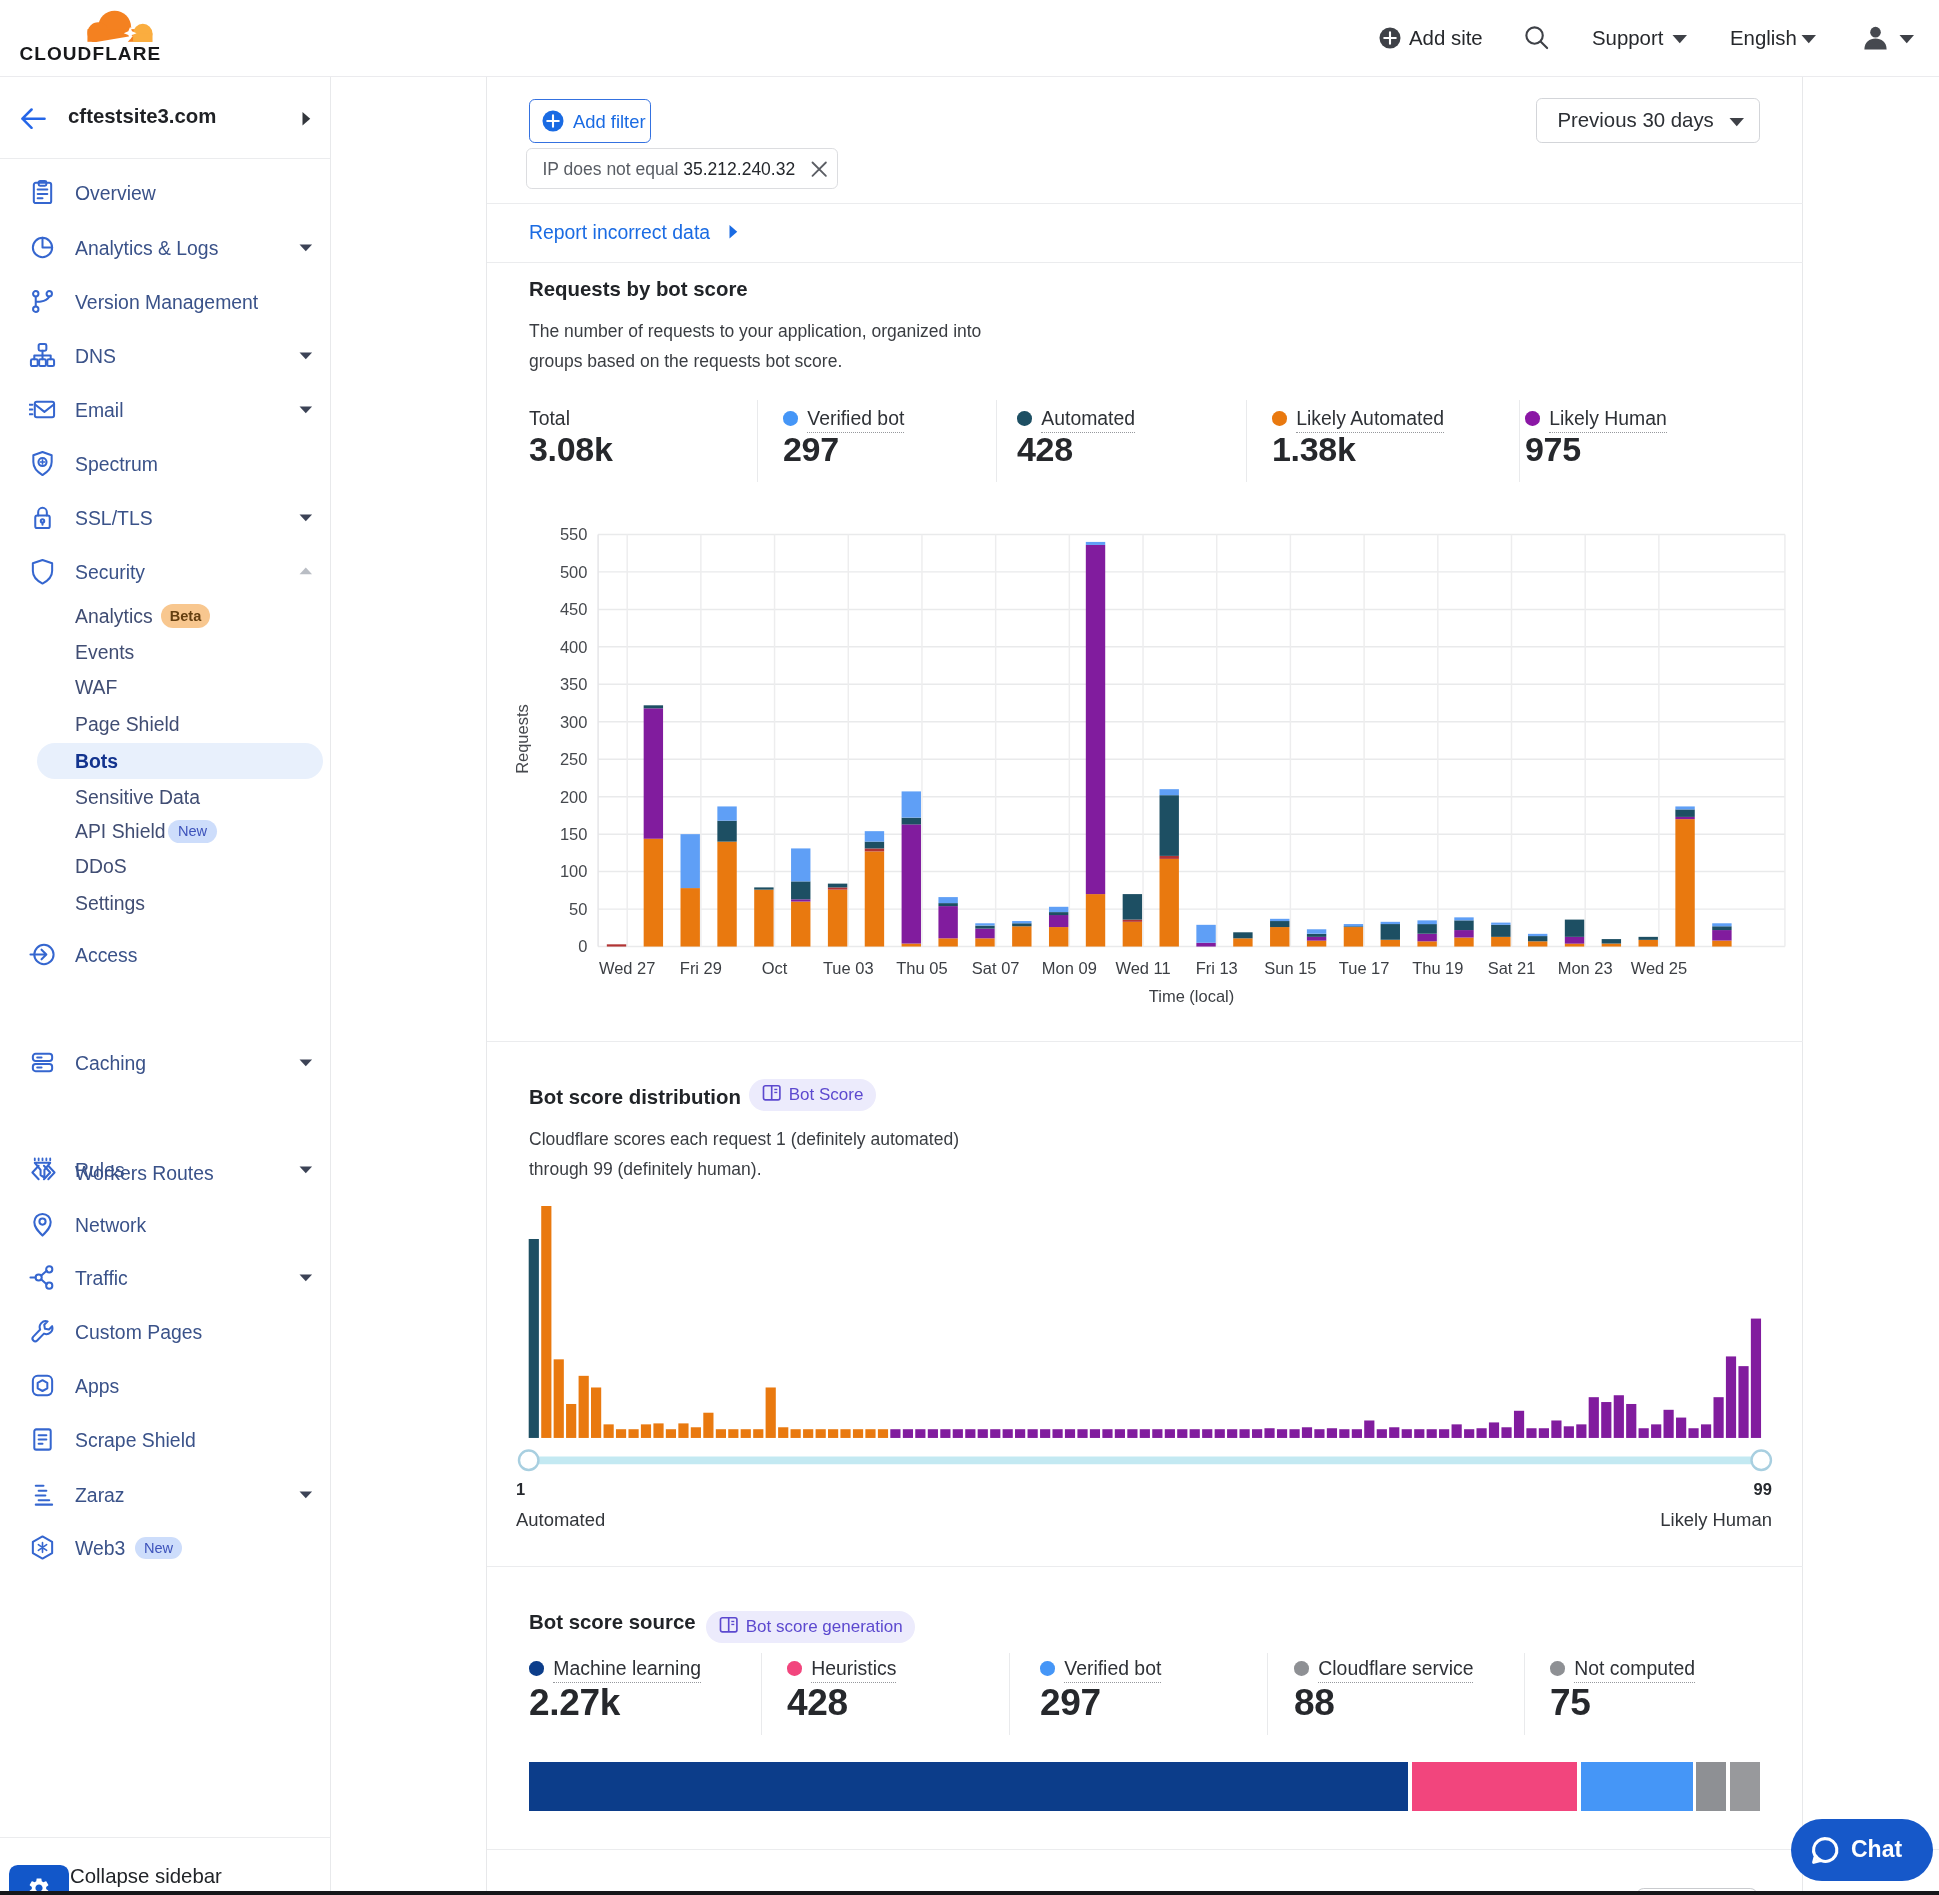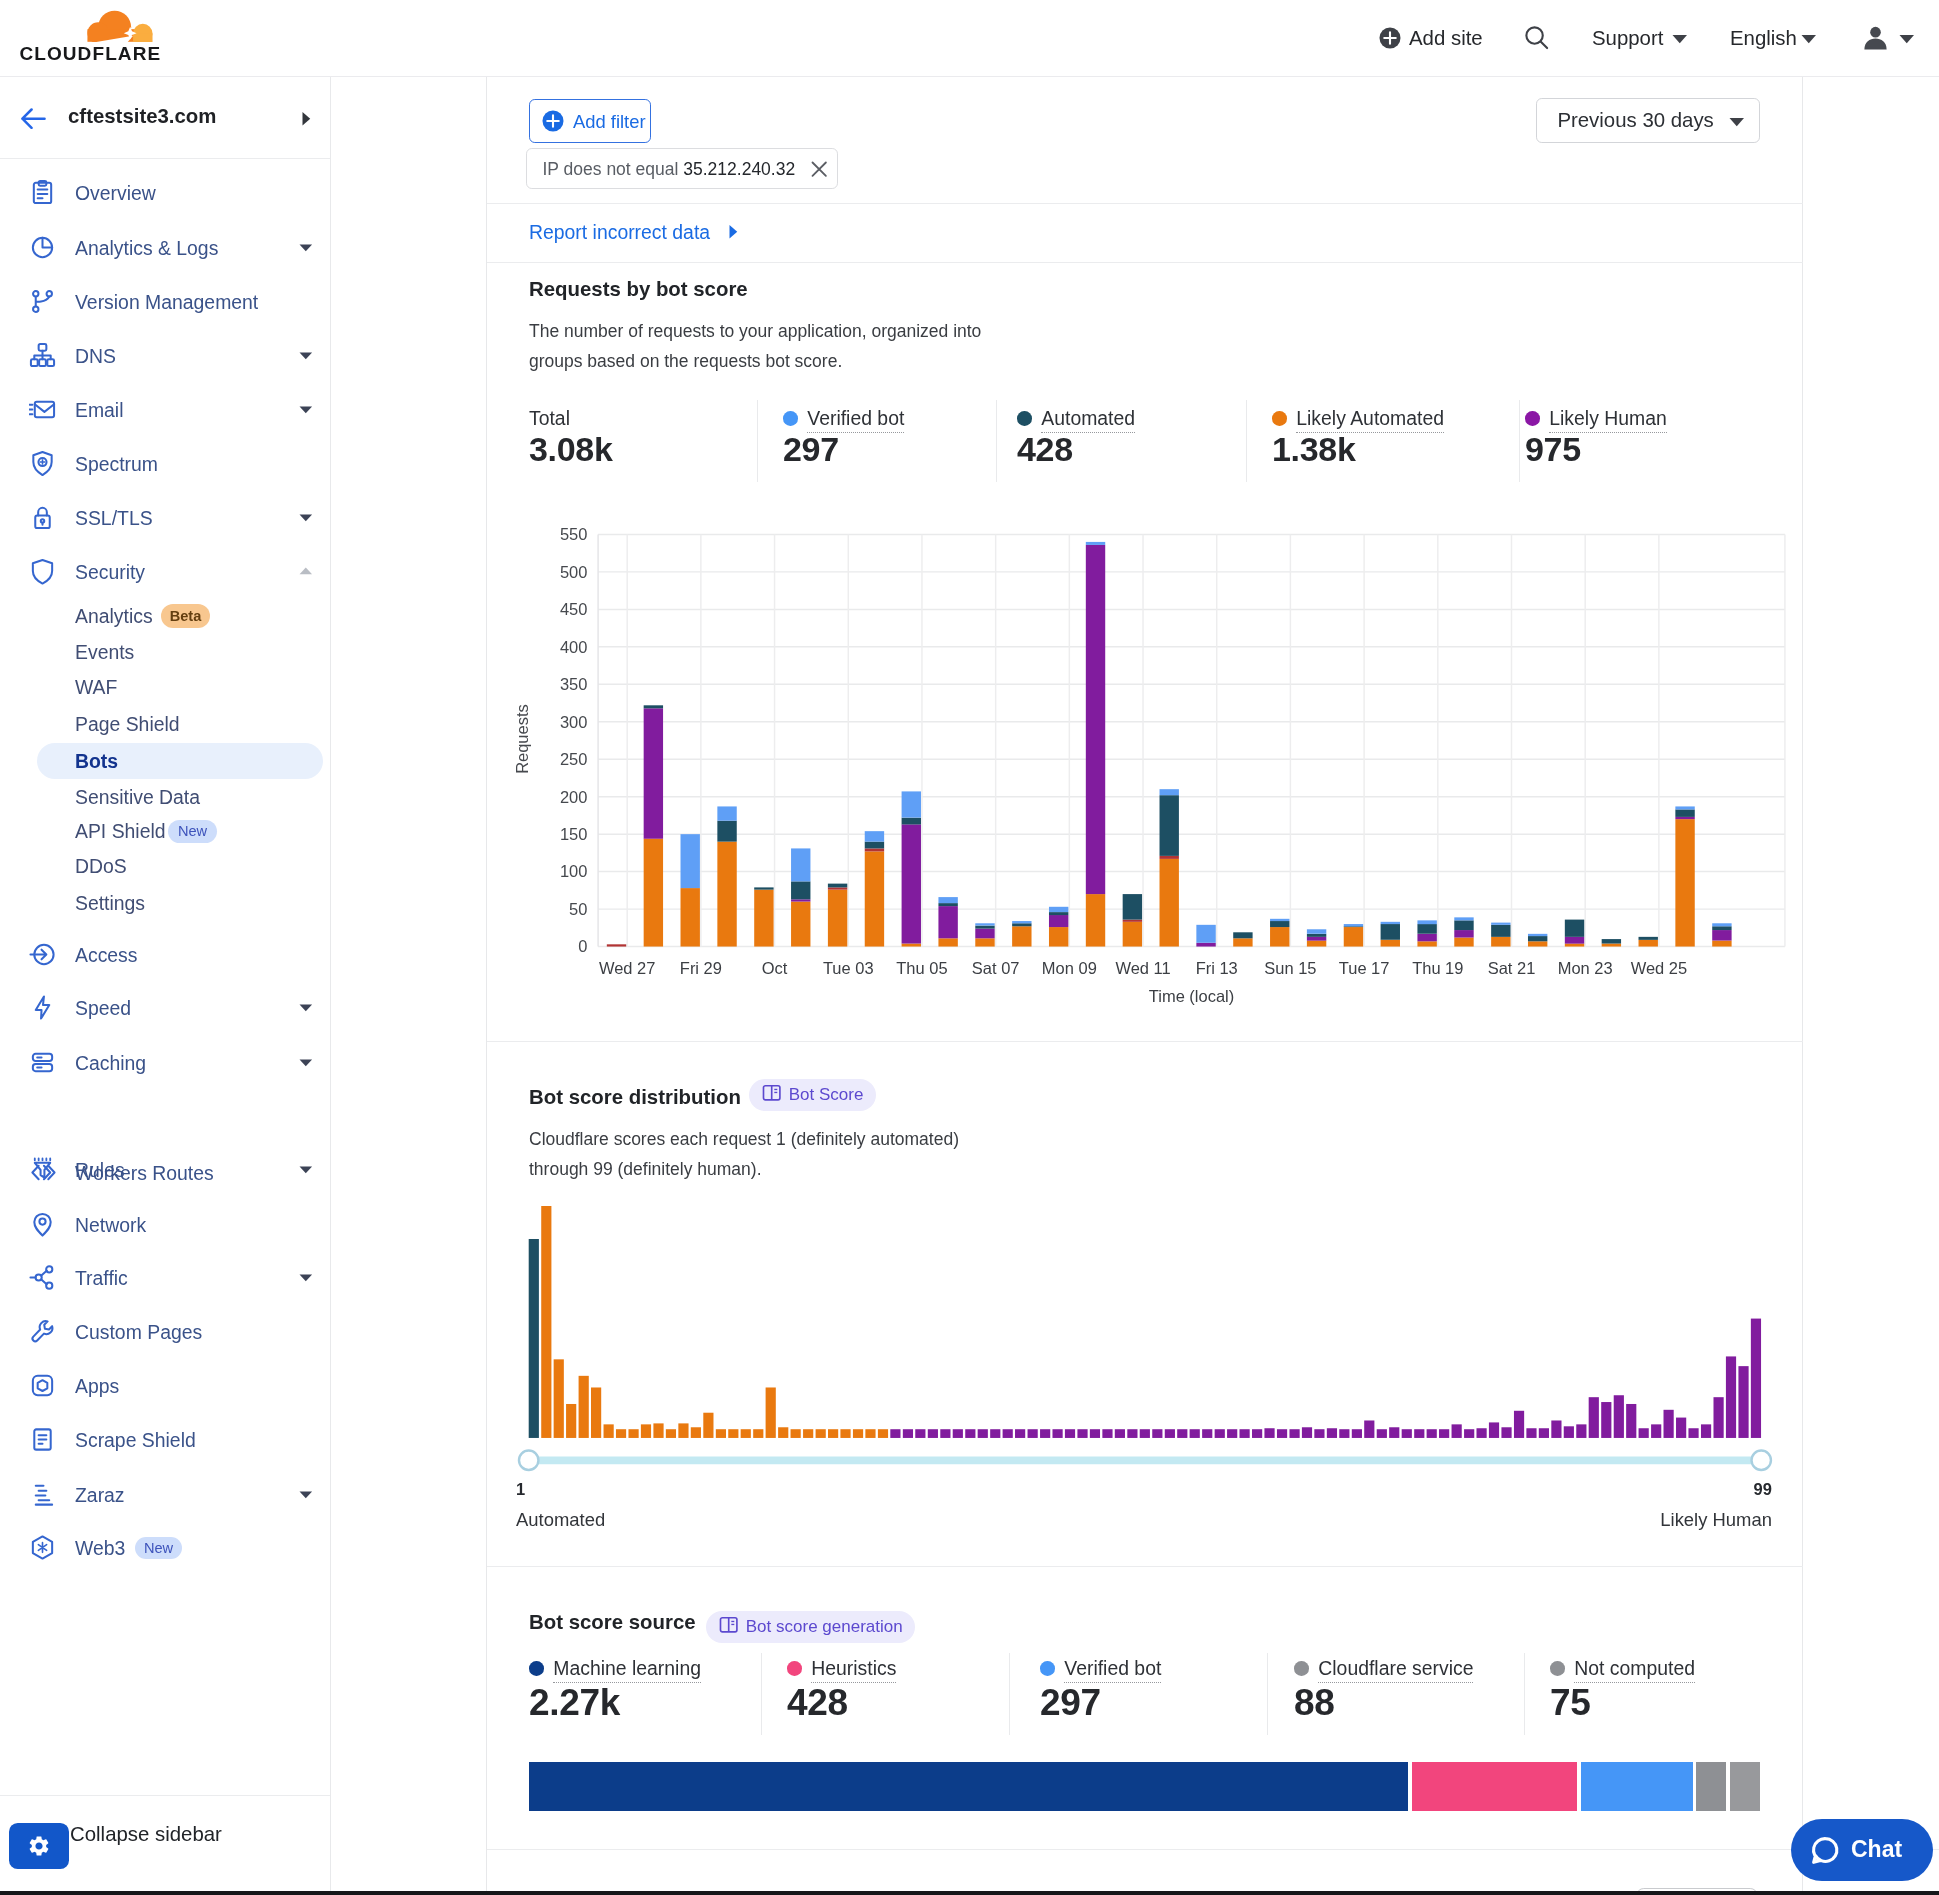--- a/index.html
+++ b/index.html
@@ -208,31 +208,20 @@
       </div>
     <div class="navitem" style="top:850px">
 <svg width="27" height="27" style="position:absolute;left:29px;top:13.6px" viewBox="0 0 28 28">
           <g transform="translate(0,0)">
             <circle cx="15.5" cy="14" r="10" fill="none" stroke="#3566cf" stroke-width="2.1" stroke-linecap="round" stroke-linejoin="round"></circle>
             <path d="M1.5 14 h15 M13 9 l5 5 l-5 5" fill="none" stroke="#3566cf" stroke-width="2.1" stroke-linecap="round" stroke-linejoin="round"></path>
           </g>
         </svg>
 <span class="navlabel">Access</span>
       </div>
-      <div class="navitem" style="top:903px">
-<svg width="27" height="27" style="position:absolute;left:29px;top:13.6px" viewBox="0 0 28 28">
-          <g transform="translate(0,0)">
-            <path d="M15.5 2.5 L7 16.5 h6 L12.5 25.5 L21 11.5 h-6.5 z" fill="none" stroke="#3566cf" stroke-width="2.1" stroke-linecap="round" stroke-linejoin="round"></path>
-          </g>
-        </svg>
-<span class="navlabel">Speed</span>
-        <svg width="13.6" height="8.7" viewBox="0 0 14 9" style="position:absolute;right:17.5px;top:50%;margin-top:-3.9px">
-          <path d="M0.5 1.5 h13 l-6.5 7 z" fill="#3c4356"></path>
-        </svg>
-      </div>
       <div class="navitem" style="top:958px">
 <svg width="27" height="27" style="position:absolute;left:29px;top:13.6px" viewBox="0 0 28 28">
           <g transform="translate(0,0)">
             <rect x="4" y="5" width="20" height="7.5" rx="2.8" fill="none" stroke="#3566cf" stroke-width="2.1" stroke-linecap="round" stroke-linejoin="round"></rect>
             <rect x="4" y="15.5" width="20" height="7.5" rx="2.8" fill="none" stroke="#3566cf" stroke-width="2.1" stroke-linecap="round" stroke-linejoin="round"></rect>
             <line x1="8.5" y1="8.7" x2="13" y2="8.7" fill="none" stroke="#3566cf" stroke-width="2.1" stroke-linecap="round" stroke-linejoin="round"></line>
             <line x1="8.5" y1="19.2" x2="13" y2="19.2" fill="none" stroke="#3566cf" stroke-width="2.1" stroke-linecap="round" stroke-linejoin="round"></line>
           </g>
         </svg>
 <span class="navlabel">Caching</span>
@@ -332,21 +321,21 @@
             <path d="M14 2.5 l10 5.7 v11.6 l-10 5.7 l-10 -5.7 v-11.6 z" fill="none" stroke="#3566cf" stroke-width="2.1" stroke-linecap="round" stroke-linejoin="round"></path>
             <path d="M14 9 v10 M9.7 11 l8.6 6 M18.3 11 l-8.6 6" stroke="#3566cf" stroke-width="1.7" fill="none" stroke-linecap="round"></path>
           </g>
         </svg>
 <span class="navlabel">Web3</span>
       </div>
     <div class="badge" style="left:161px;top:527px;width:49px;height:24px;background:#f8c78f;color:#643f10;font-size:14.6px;line-height:24px">Beta</div>
     <div class="badge" style="left:168px;top:743px;width:49px;height:23px;background:#cdddfb;color:#3d53bb;font-size:14.6px;line-height:23px;font-weight:400">New</div>
     <div class="badge" style="left:135px;top:1460px;width:47px;height:22px;background:#cdddfb;color:#3d53bb;font-size:14.6px;line-height:22px;font-weight:400">New</div>
   </div>
-  <div style="position:absolute;left:0;bottom:0;width:100%;height:100px;border-top:1px solid #ebecee">
+  <div style="position:absolute;left:0;bottom:0;width:100%;height:58px;border-top:1px solid #ebecee">
     <div style="position:absolute;left:8.7px;top:27px;width:60px;height:46px;background:#1257c9;border-radius:8.7px">
       <svg width="24" height="24" viewBox="0 0 24 24" style="position:absolute;left:18.4px;top:10.7px">
           <path d="M19.14 12.94c.04-.3.06-.61.06-.94 0-.32-.02-.64-.07-.94l2.03-1.58c.18-.14.23-.41.12-.61l-1.92-3.32c-.12-.22-.37-.29-.59-.22l-2.39.96c-.5-.38-1.03-.7-1.62-.94l-.36-2.54c-.04-.24-.24-.41-.48-.41h-3.84c-.24 0-.43.17-.47.41l-.36 2.54c-.59.24-1.13.57-1.62.94l-2.39-.96c-.22-.08-.47 0-.59.22L2.74 8.87c-.12.21-.08.47.12.61l2.03 1.58c-.05.3-.09.63-.09.94s.02.64.07.94l-2.03 1.58c-.18.14-.23.41-.12.61l1.92 3.32c.12.22.37.29.59.22l2.39-.96c.5.38 1.03.7 1.62.94l.36 2.54c.05.24.24.41.48.41h3.84c.24 0 .44-.17.47-.41l.36-2.54c.59-.24 1.13-.56 1.62-.94l2.39.96c.22.08.47 0 .59-.22l1.92-3.32c.12-.22.07-.47-.12-.61l-2.01-1.58zM12 15.6c-1.98 0-3.6-1.62-3.6-3.6s1.62-3.6 3.6-3.6 3.6 1.62 3.6 3.6-1.62 3.6-3.6 3.6z" fill="#fff"></path>
         </svg>
     </div>
     <span style="position:absolute;left:70px;top:27px;font-size:20.4px;color:#212428">Collapse sidebar</span>
   </div>
 </div>
 
 <div class="card"></div>

